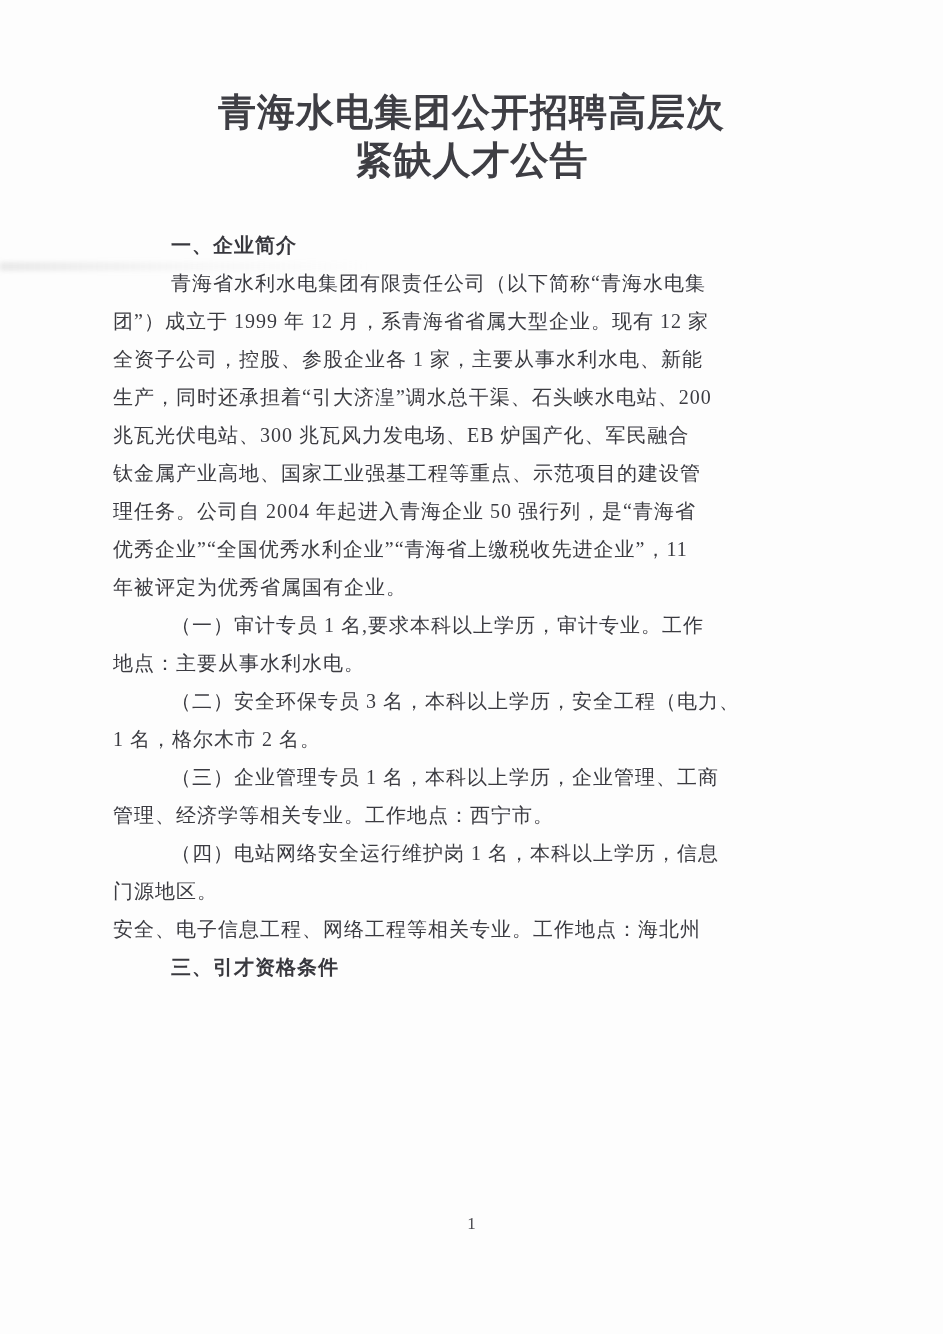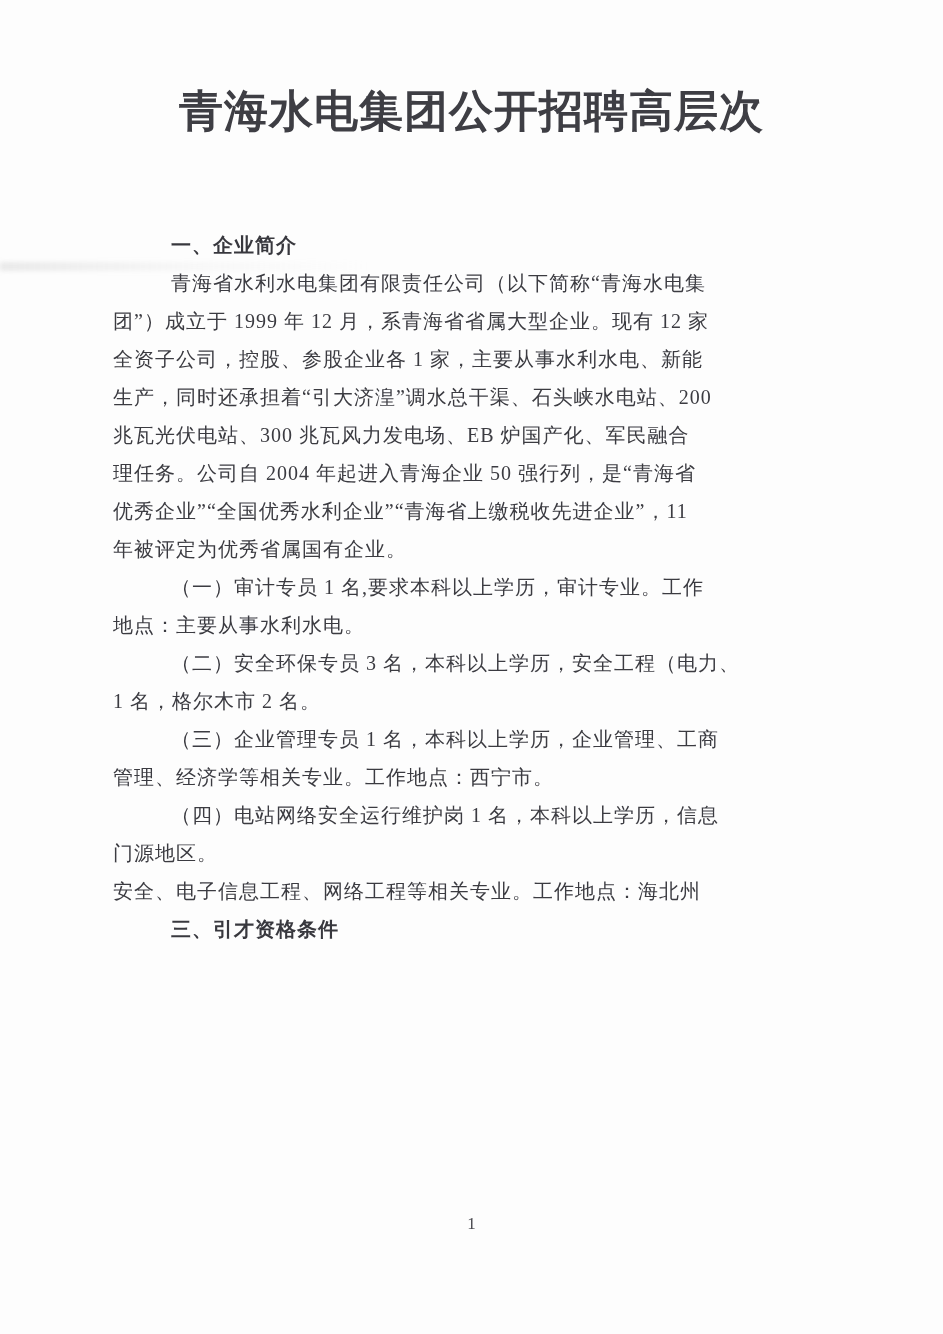--- a/index.html
+++ b/index.html
@@ -23,21 +23,21 @@
     filter: blur(2px);
     pointer-events: none;
   }
   .doc-title {
     position: absolute;
     top: 88px;
     left: 0;
     width: 100%;
     text-align: center;
     font-weight: bold;
-    font-size: 44px;
+    font-size: 38px;
     line-height: 48px;
     letter-spacing: 1px;
     color: #3e3e44;
   }
   .content {
     position: absolute;
     top: 226px;
     left: 113px;
     width: 724px;
     font-size: 20px;
@@ -68,29 +68,31 @@
 </style>
 </head>
 <body>
 
 <div class="page">
 
   <div class="scan-artifact"></div>
 
   <div class="doc-title">
     <div>青海水电集团公开招聘高层次</div>
+    <div>紧缺人才公告</div>
   </div>
 
   <div class="content">
     <div class="line heading">一、企业简介</div>
     <div class="line indent">青海省水利水电集团有限责任公司（以下简称“青海水电集</div>
     <div class="line">团”）成立于 1999 年 12 月，系青海省省属大型企业。现有 12 家</div>
     <div class="line">全资子公司，控股、参股企业各 1 家，主要从事水利水电、新能</div>
     <div class="line">生产，同时还承担着“引大济湟”调水总干渠、石头峡水电站、200</div>
     <div class="line">兆瓦光伏电站、300 兆瓦风力发电场、EB 炉国产化、军民融合</div>
+    <div class="line">钛金属产业高地、国家工业强基工程等重点、示范项目的建设管</div>
     <div class="line">理任务。公司自 2004 年起进入青海企业 50 强行列，是“青海省</div>
     <div class="line">优秀企业”“全国优秀水利企业”“青海省上缴税收先进企业”，11</div>
     <div class="line">年被评定为优秀省属国有企业。</div>
     <div class="line indent">（一）审计专员 1 名,要求本科以上学历，审计专业。工作</div>
     <div class="line">地点：主要从事水利水电。</div>
     <div class="line indent">（二）安全环保专员 3 名，本科以上学历，安全工程（电力、</div>
     <div class="line">1 名，格尔木市 2 名。</div>
     <div class="line indent">（三）企业管理专员 1 名，本科以上学历，企业管理、工商</div>
     <div class="line">管理、经济学等相关专业。工作地点：西宁市。</div>
     <div class="line indent">（四）电站网络安全运行维护岗 1 名，本科以上学历，信息</div>

